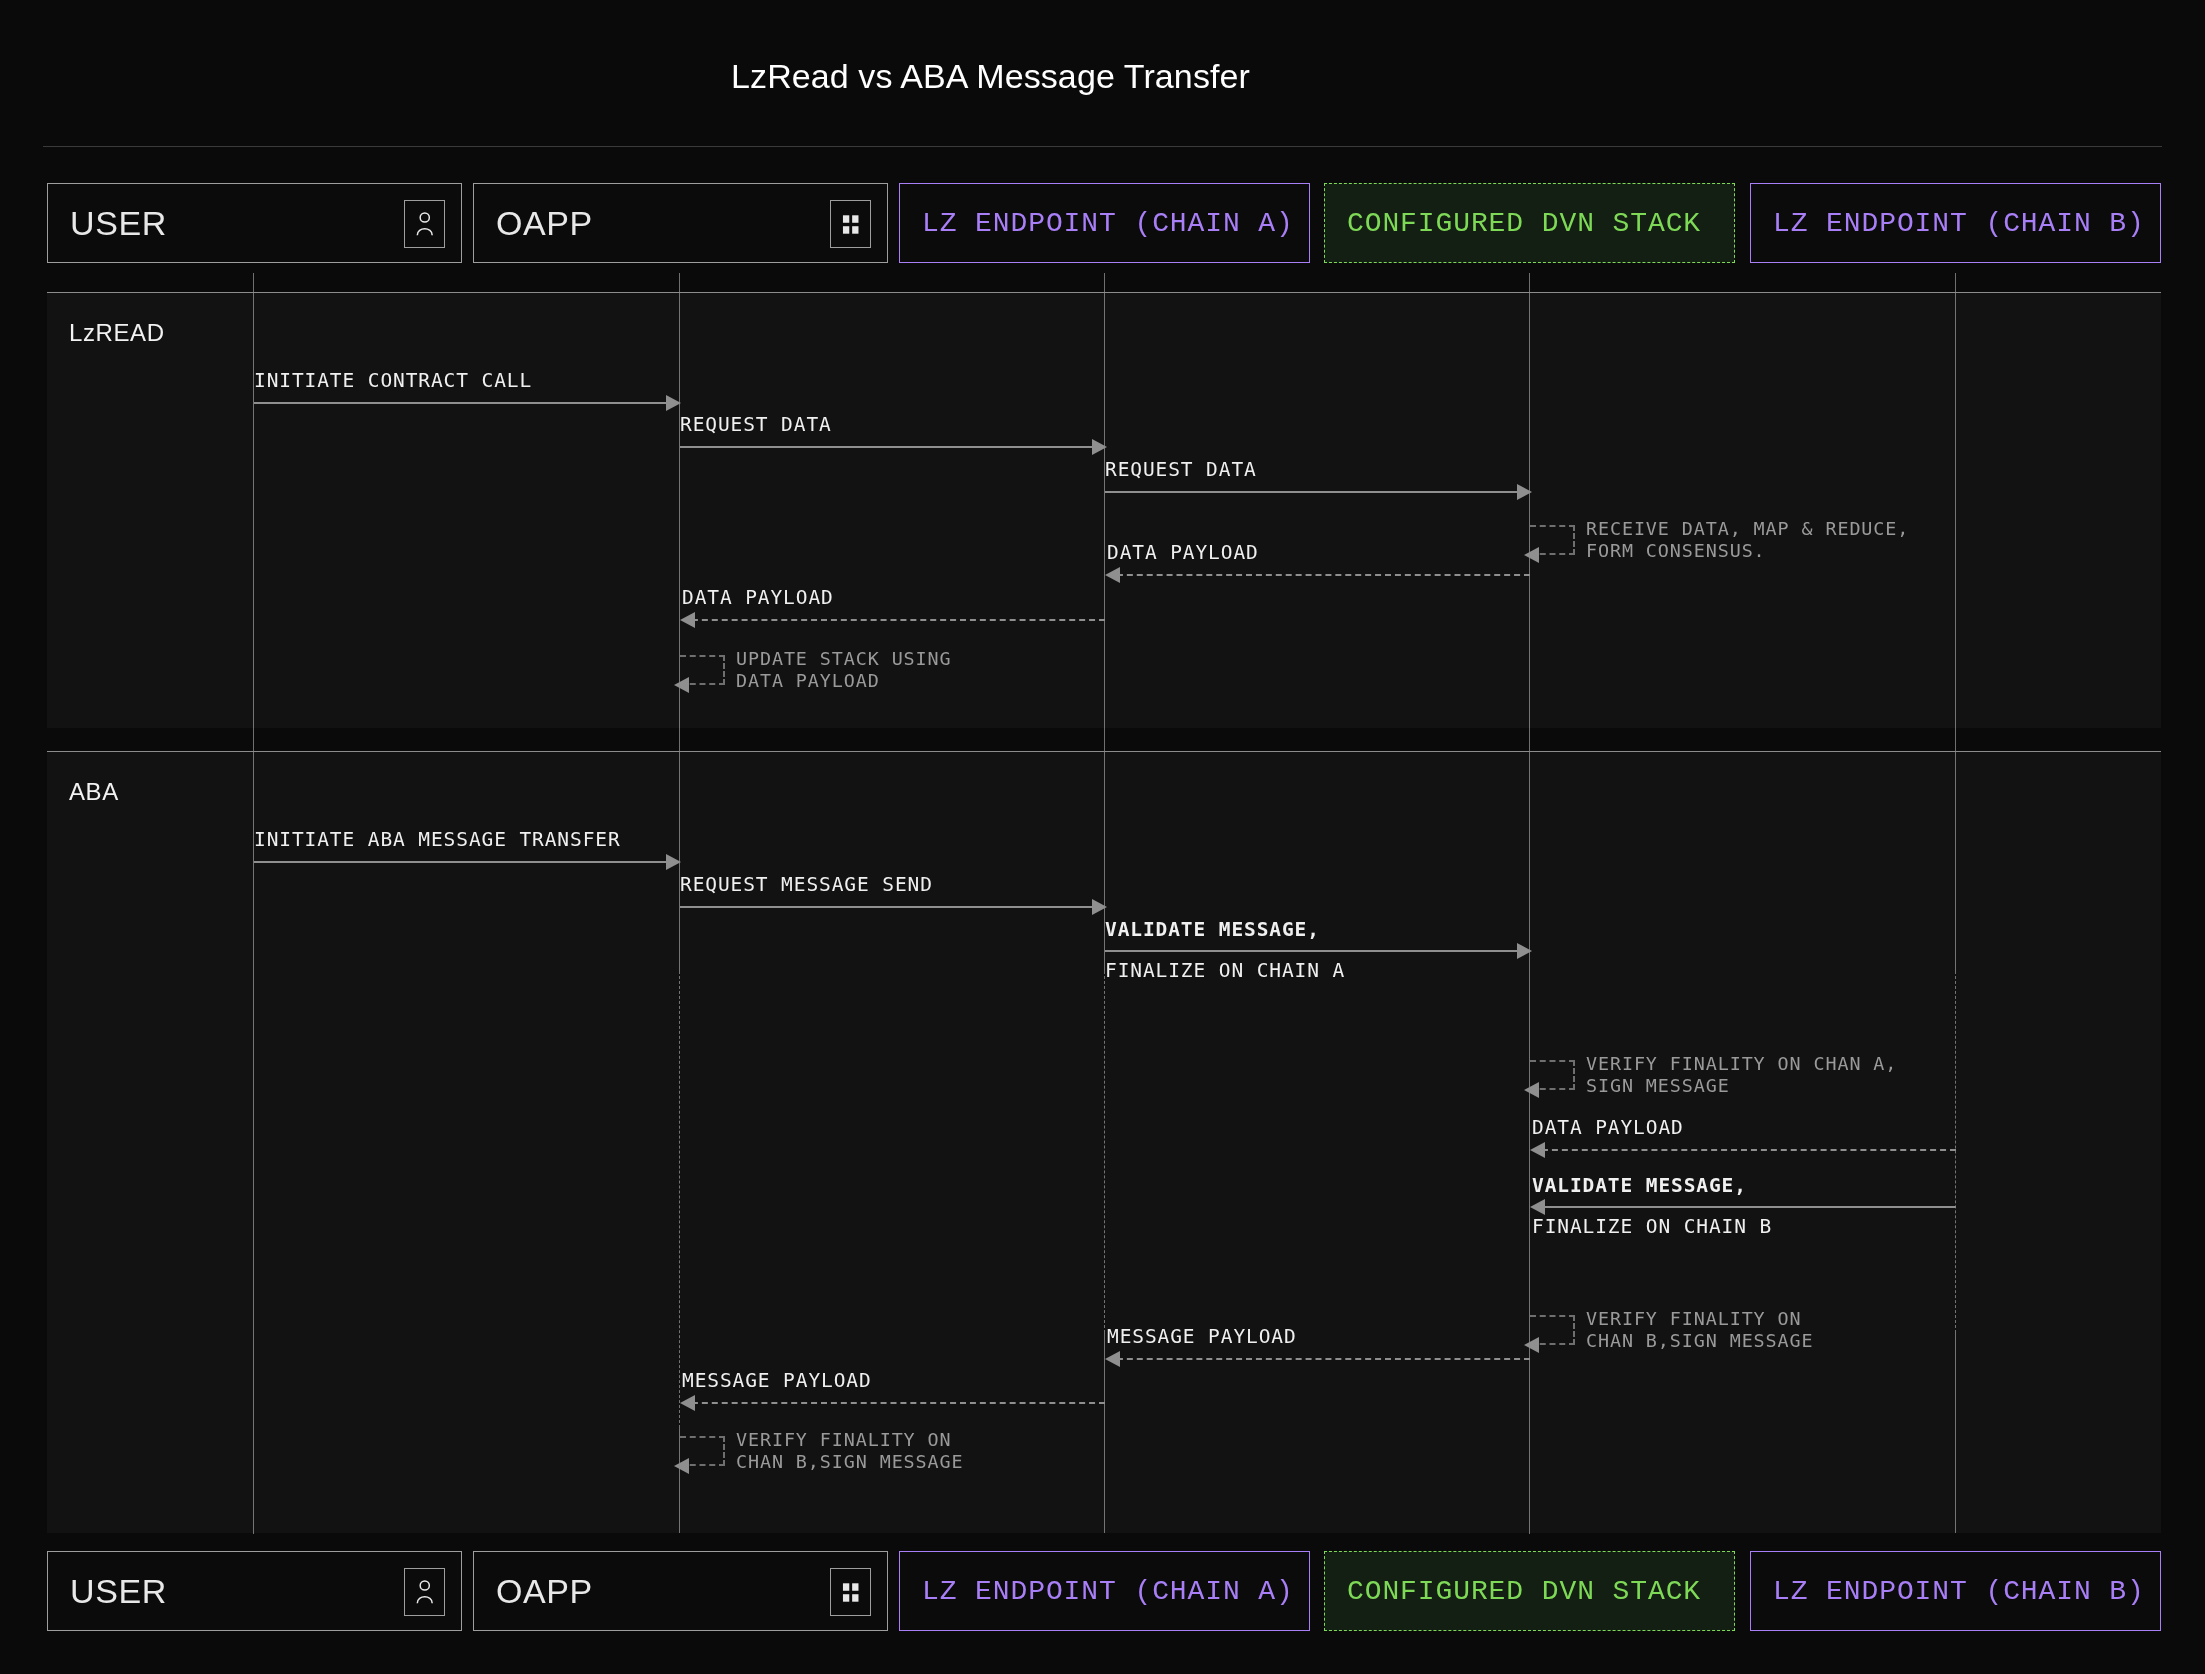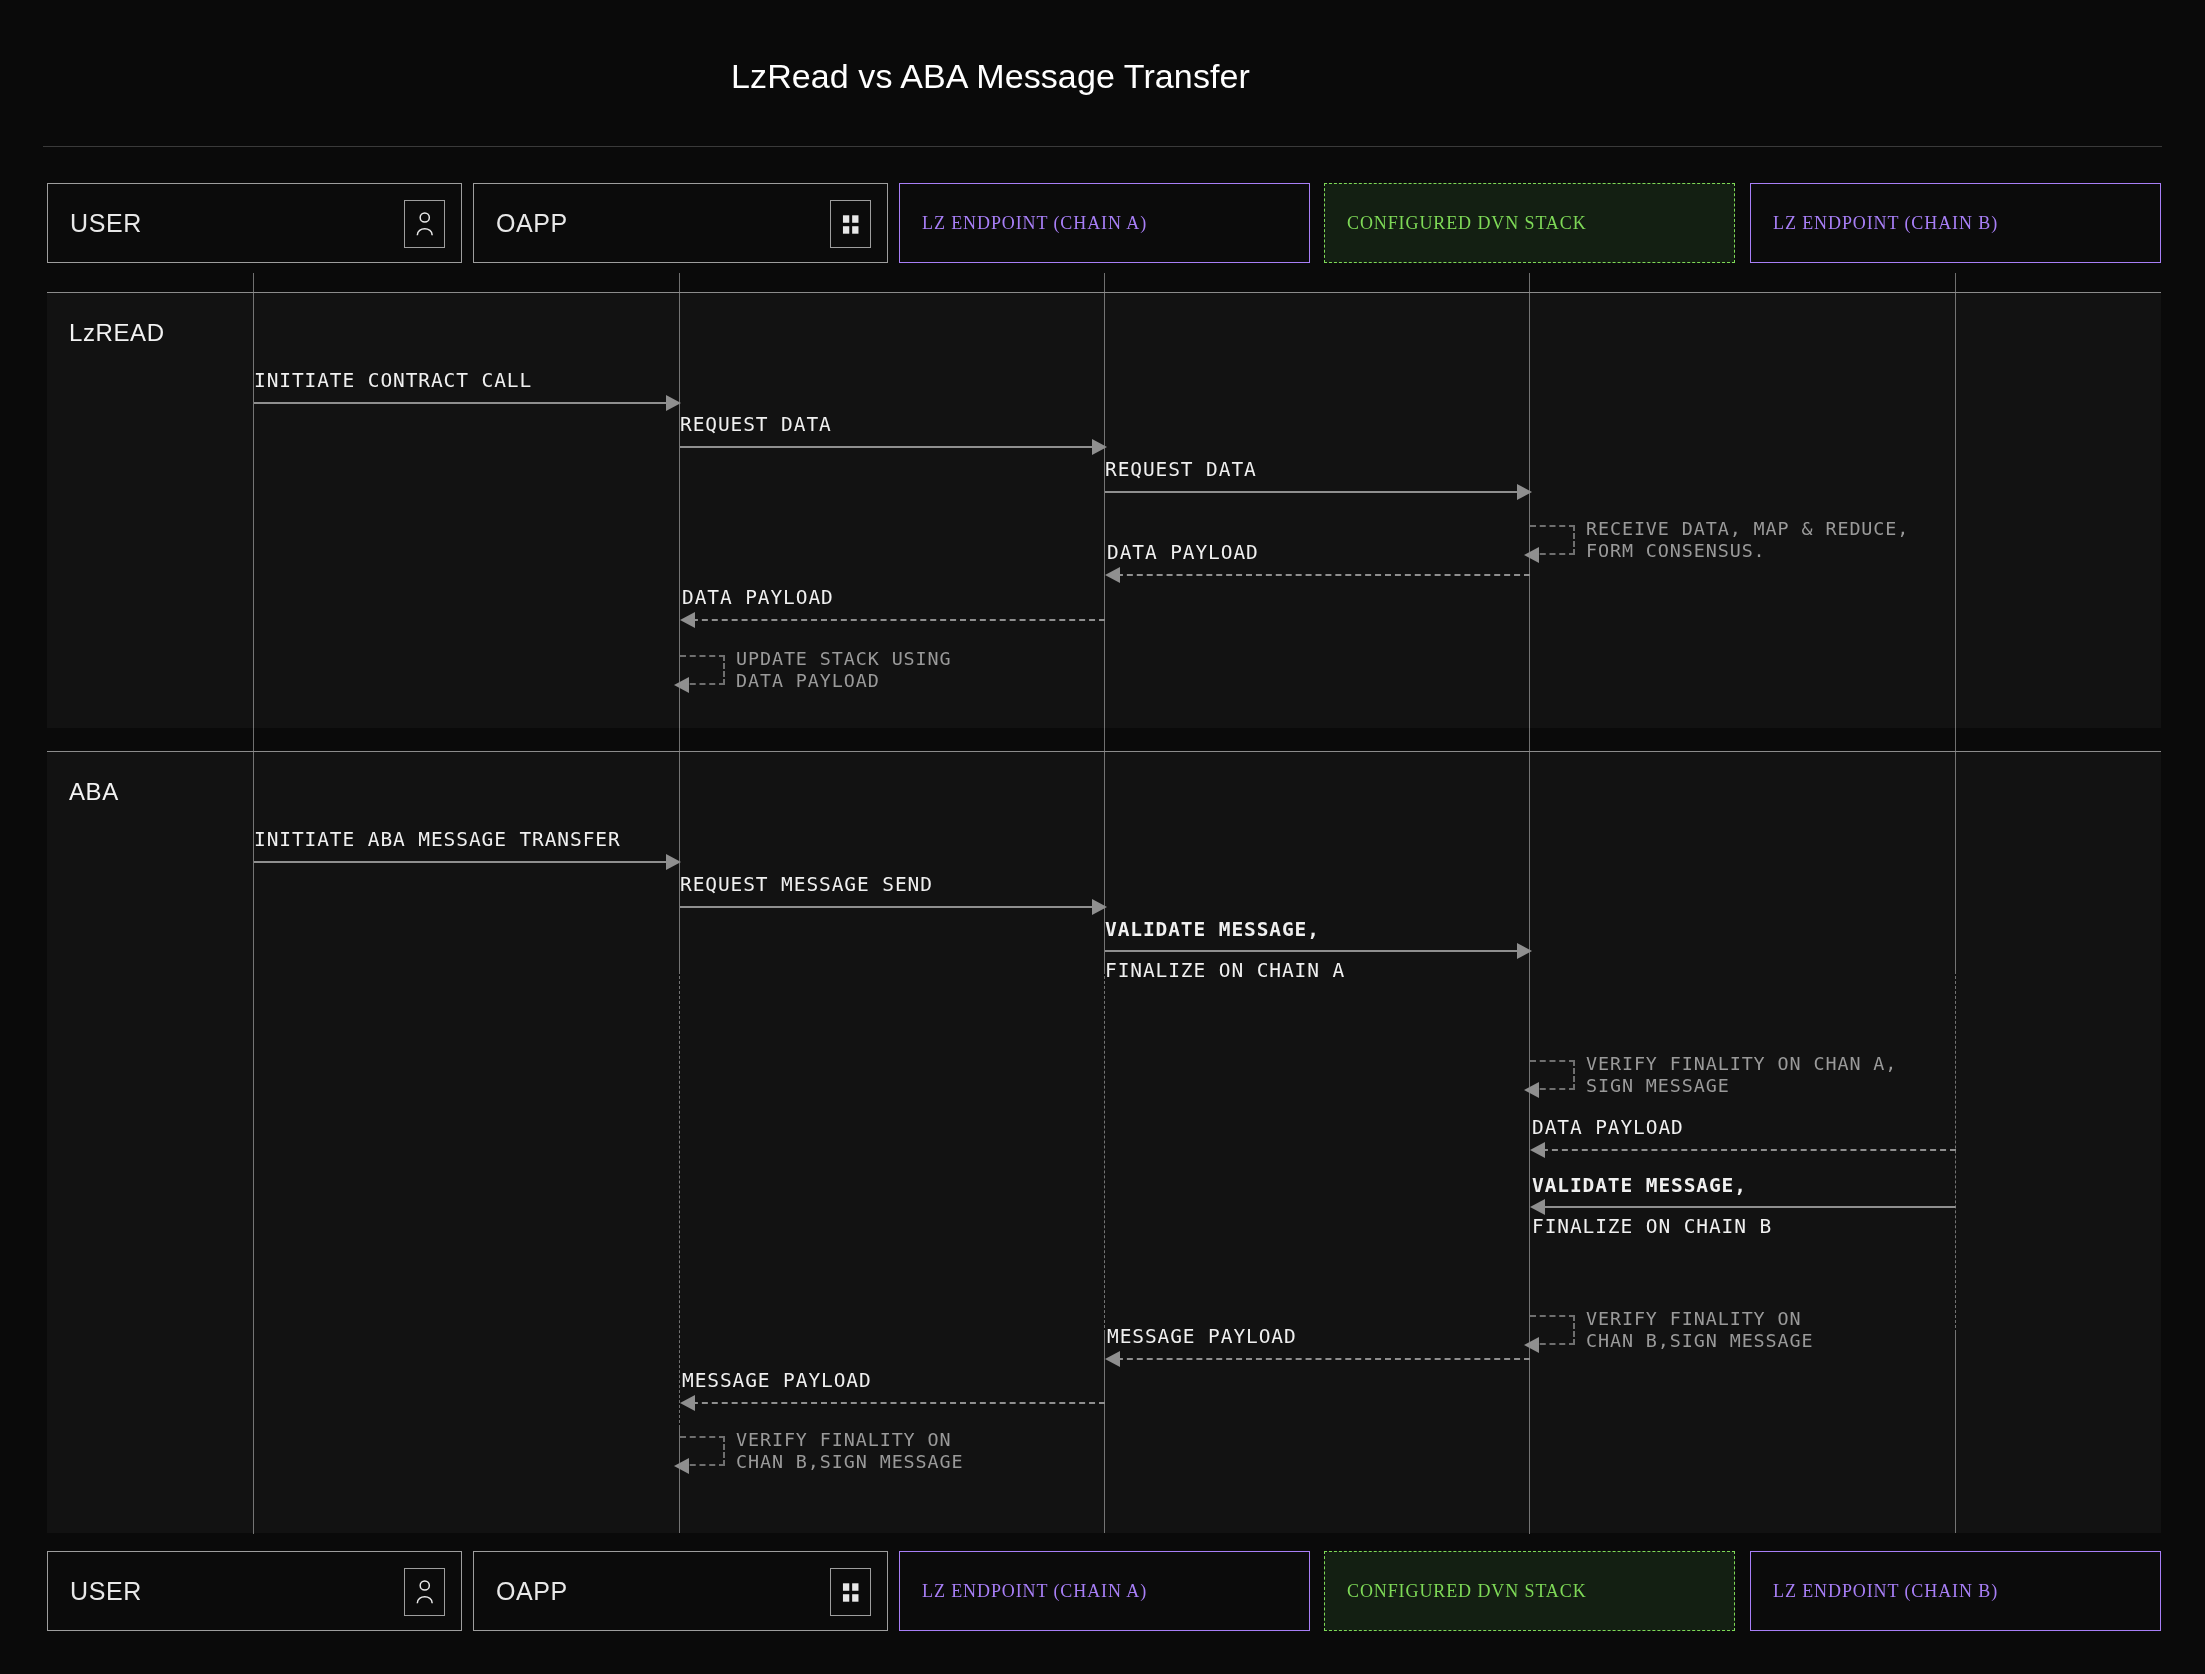--- a/index.html
+++ b/index.html
@@ -20,26 +20,26 @@
     background:#3a3a3a;
   }
 
   
   .pbox{
     position:absolute;height:80px;box-sizing:border-box;
     display:flex;align-items:center;
     border:1.7px solid #9e9e9e;background:#0b0b0b;
   }
   .pbox .plabel{
-    font-size:25px;letter-spacing:0.6px;white-space:nowrap;padding-left:22px;
+    font-size:34px;letter-spacing:0.6px;white-space:nowrap;padding-left:22px;
     font-family:"Liberation Sans","DejaVu Sans",sans-serif;
   }
   .pbox.mono .plabel{
-    font-family:Liberation Serif, serif;
-    font-size:18px;letter-spacing:0.9px;
+    font-family:Liberation Mono, monospace;
+    font-size:28px;letter-spacing:0.9px;
   }
   .pbox.violet{border-color:#a87ff7;background:#0b0b0b;}
   .pbox.violet .plabel{color:#a87ff7;}
   .pbox.green{border:1.7px dashed #7ed957;background:#131f12;}
   .pbox.green .plabel{color:#7ed957;}
   .pbox .picon{
     position:absolute;right:16px;top:16px;width:41px;height:48px;
     border:1.7px solid #9e9e9e;box-sizing:border-box;
     display:flex;align-items:center;justify-content:center;
   }

